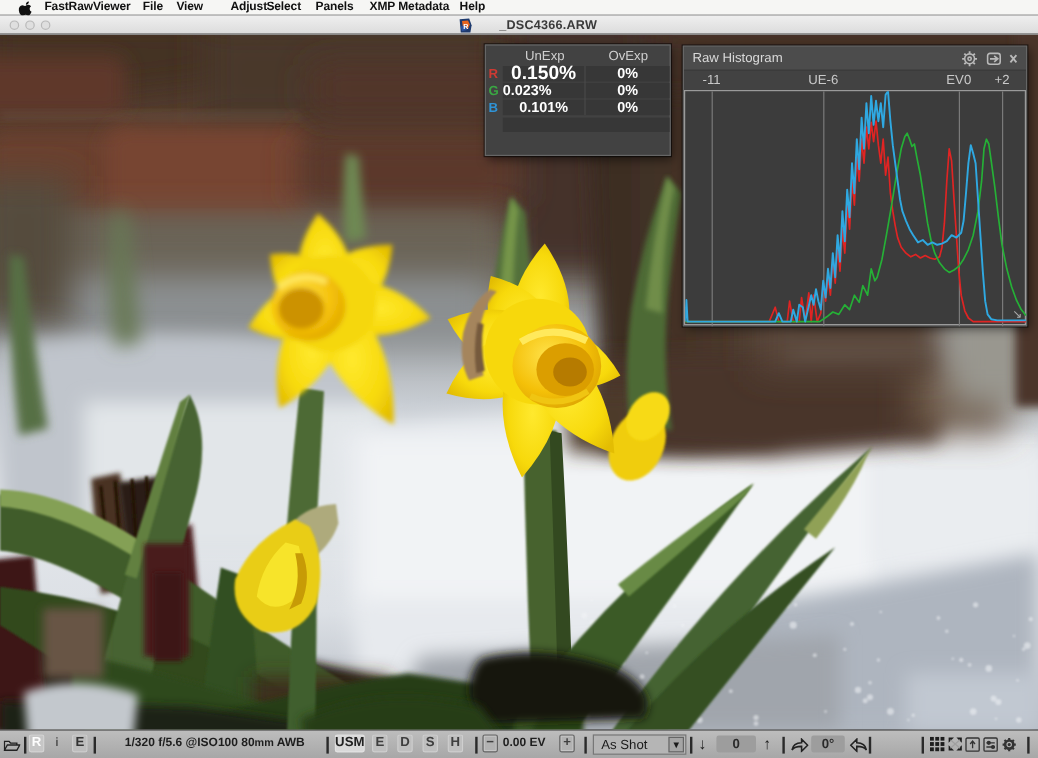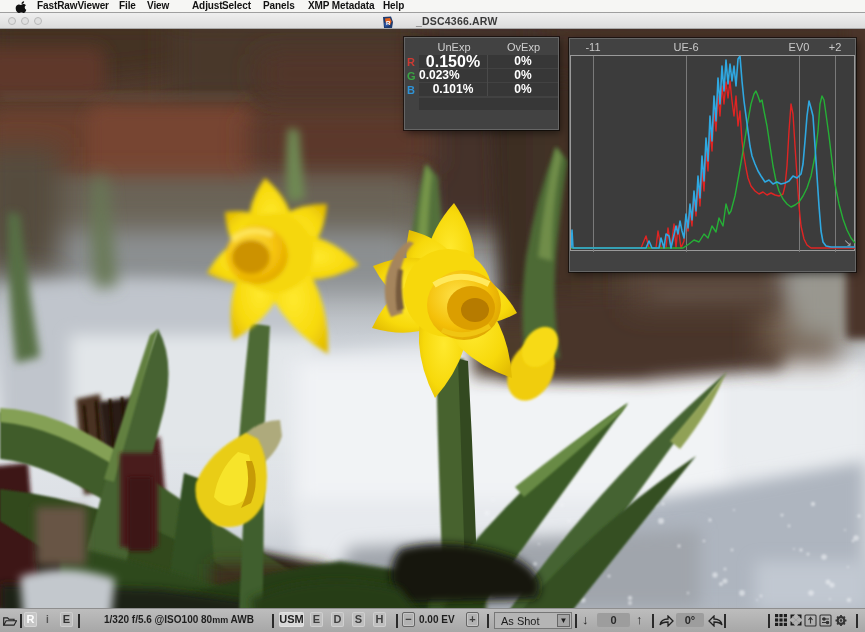--- a/index.html
+++ b/index.html
@@ -304,20 +304,39 @@
 <div style="position:absolute;left:14px;top:17px;width:68px;text-align:center;color:#fff;font-weight:bold;font-size:16px;line-height:13px">0.150%</div>
 <div style="position:absolute;left:83px;top:17px;width:70px;text-align:center;color:#fff;font-weight:bold;font-size:12px;line-height:13px">0%</div>
 <div style="position:absolute;left:14px;top:31px;width:68px;text-align:left;color:#fff;font-weight:bold;font-size:12px;line-height:13px">0.023%</div>
 <div style="position:absolute;left:83px;top:31px;width:70px;text-align:center;color:#fff;font-weight:bold;font-size:12px;line-height:13px">0%</div>
 <div style="position:absolute;left:14px;top:45px;width:68px;text-align:center;color:#fff;font-weight:bold;font-size:12px;line-height:13px">0.101%</div>
 <div style="position:absolute;left:83px;top:45px;width:70px;text-align:center;color:#fff;font-weight:bold;font-size:12px;line-height:13px">0%</div>
 </div>
 </div>
 
 <div id="hist" class="panel">
+  <div class="phead">Raw Histogram<span class="picons"><svg width="48" height="14" viewBox="0 0 48 14" style="vertical-align:top">
+          <g stroke="#b9b9b9" fill="none" stroke-width="1.3">
+            <circle cx="7" cy="7" r="4.1"></circle>
+            <circle cx="7" cy="7" r="1.4"></circle>
+            <g stroke-width="1.5">
+              <line x1="7" y1="0.8" x2="7" y2="2.6"></line>
+              <line x1="7" y1="11.4" x2="7" y2="13.2"></line>
+              <line x1="0.8" y1="7" x2="2.6" y2="7"></line>
+              <line x1="11.4" y1="7" x2="13.2" y2="7"></line>
+              <line x1="2.6" y1="2.6" x2="3.9" y2="3.9"></line>
+              <line x1="10.1" y1="10.1" x2="11.4" y2="11.4"></line>
+              <line x1="2.6" y1="11.4" x2="3.9" y2="10.1"></line>
+              <line x1="10.1" y1="3.9" x2="11.4" y2="2.6"></line>
+            </g>
+            <rect x="22" y="2.5" width="10.5" height="9" rx="2"></rect>
+            <path d="M24,7 h6 M27.5,4.5 L30.5,7 L27.5,9.5" stroke-width="1.4"></path>
+            <path d="M41,4 L46,10 M46,4 L41,10" stroke-width="1.5"></path>
+          </g>
+        </svg></span></div>
   <div style="position:relative;width:100%;height:212px;font-size:11px;font-weight:normal;color:#c9c9c9">
 <div style="position:absolute;left:11px;top:2px;width:24px;text-align:center">-11</div>
 <div style="position:absolute;left:97px;top:2px;width:38px;text-align:center">UE-6</div>
 <div style="position:absolute;left:213px;top:2px;width:32px;text-align:center">EV0</div>
 <div style="position:absolute;left:252px;top:2px;width:26px;text-align:center">+2</div>
 <div style="position:absolute;left:0px;top:16px;width:285px;height:196px;background:#3c3c3c;border:1px solid #9a9a9a">
         <svg width="285" height="196" viewBox="0 0 285 196" style="position:absolute;left:0;top:0">
           <g stroke="#7a7a7a" stroke-width="1">
             <line x1="22.5" y1="0" x2="22.5" y2="196"></line>
             <line x1="115.5" y1="0" x2="115.5" y2="196"></line>

